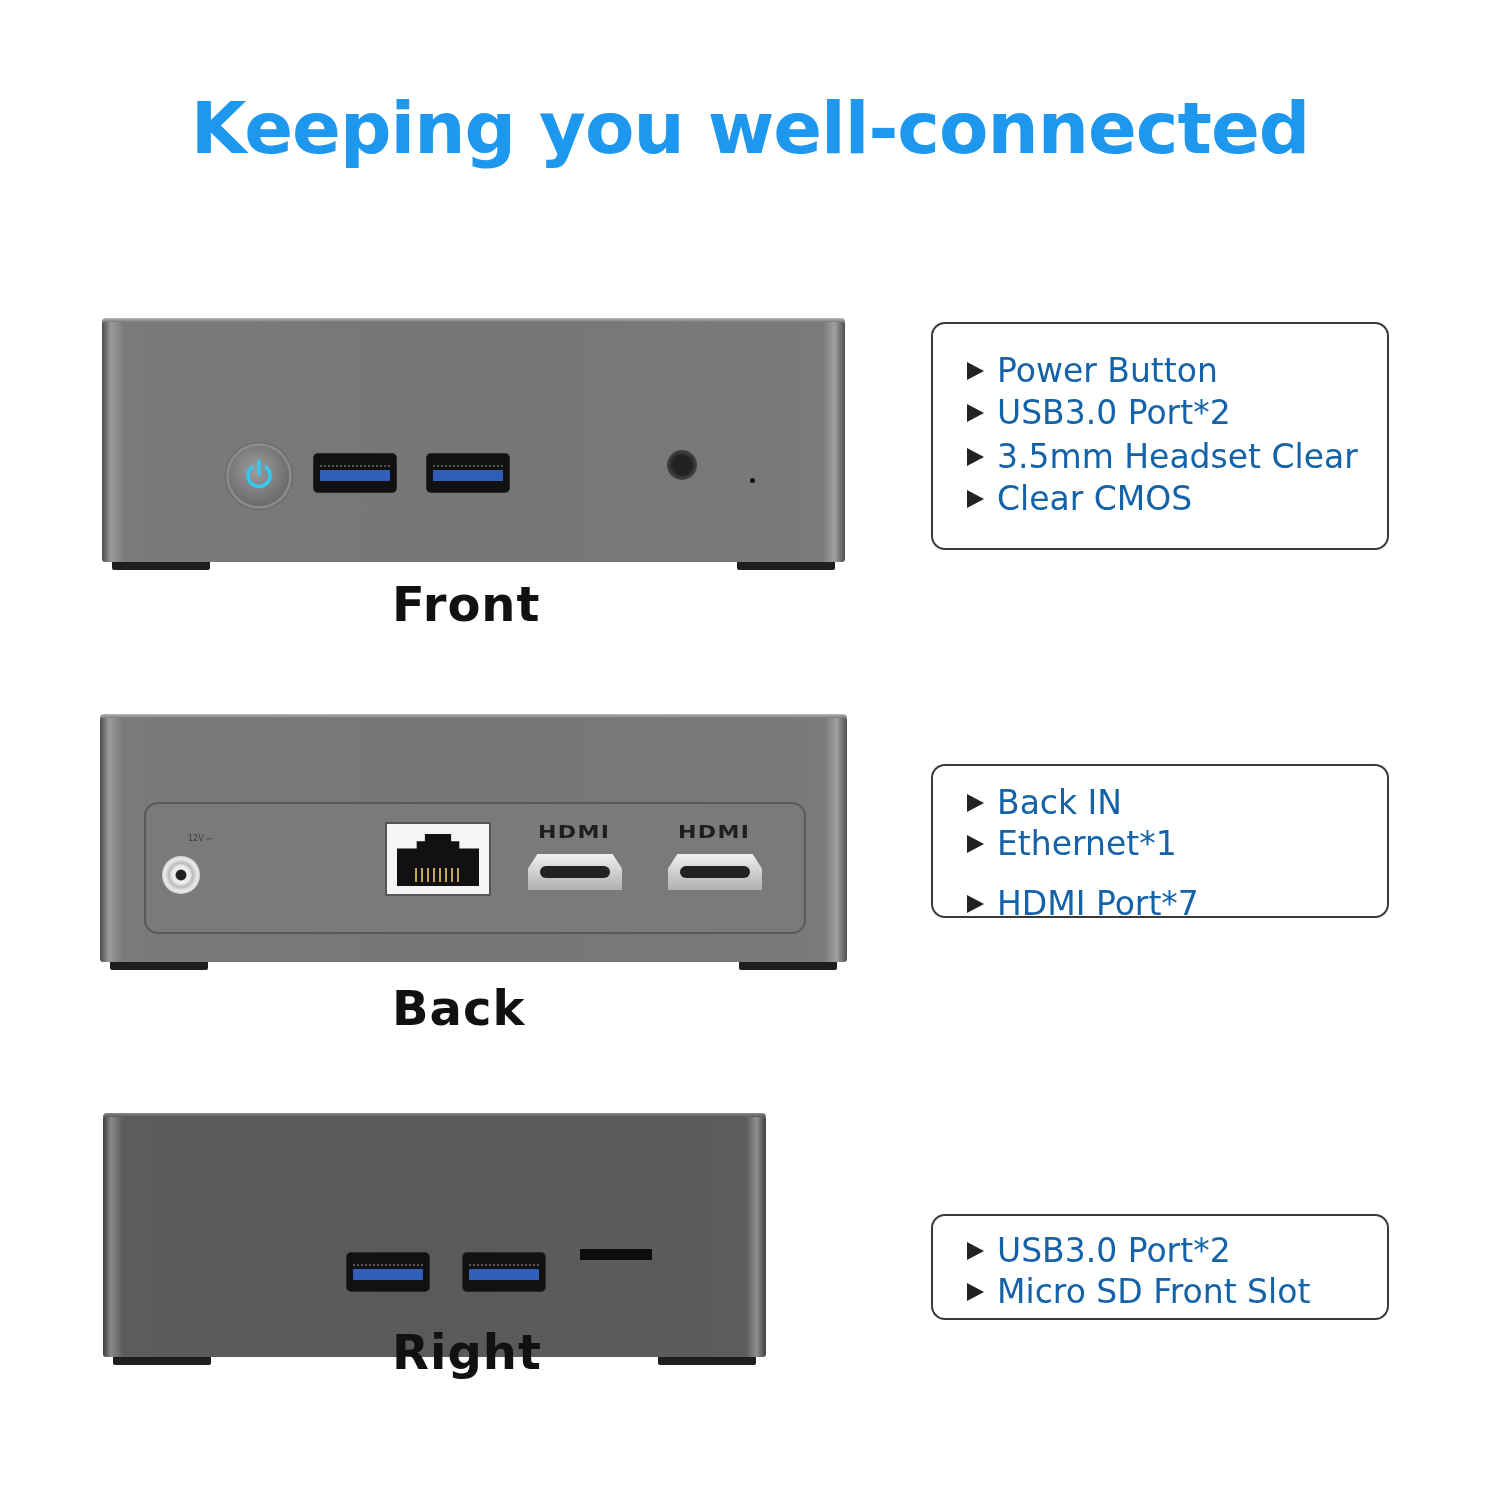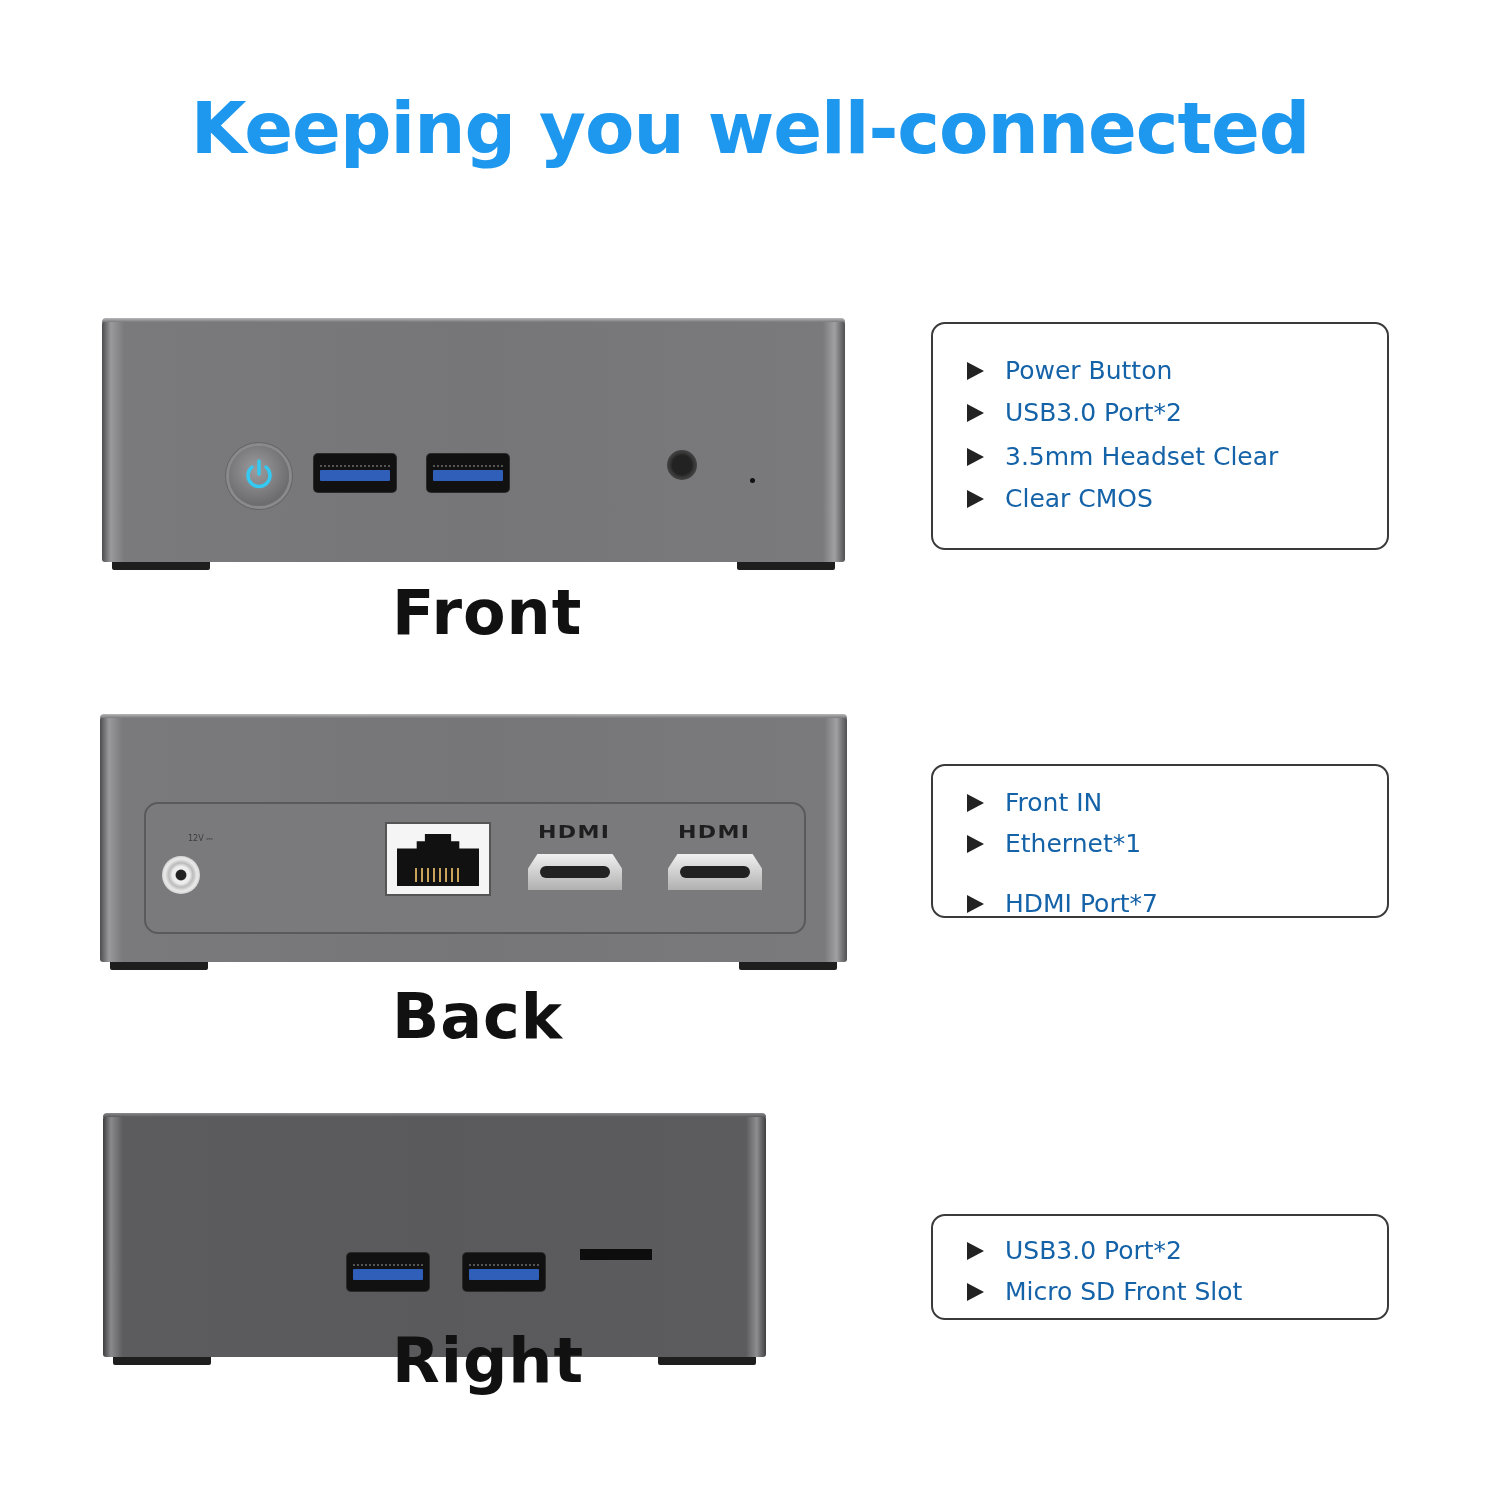--- a/index.html
+++ b/index.html
@@ -29,25 +29,25 @@
   .dc-label { position:absolute; font-size:8px; color:#3c3c3c; line-height:9px; }
   .rj45 { position:absolute; width:102px; height:70px; background:#f5f5f5; border:2px solid #555; }
   .rj45 .hole { position:absolute; left:10px; top:10px; width:82px; height:52px; background:#111;
      clip-path:polygon(34% 0,66% 0,66% 14%,76% 14%,76% 28%,100% 28%,100% 100%,0 100%,0 28%,24% 28%,24% 14%,34% 14%); }
   .rj45 .pins { position:absolute; left:28px; top:44px; width:46px; height:14px; background:repeating-linear-gradient(90deg,#c8a35a 0 2px,transparent 2px 6px); }
   .hdmi-label { position:absolute; font-family:"DejaVu Sans", sans-serif; font-weight:bold; font-size:17px; color:#1e1e1e; letter-spacing:1px; transform:scaleX(1.3); transform-origin:left; }
   .hdmi { position:absolute; width:94px; height:36px; background:linear-gradient(180deg,#f0f0f0,#b0b0b0); clip-path:polygon(10% 0,90% 0,100% 40%,100% 100%,0 100%,0 40%); }
   .hdmi .slot { position:absolute; left:12px; right:12px; top:12px; height:12px; background:#222; border-radius:6px; }
   .sd { position:absolute; width:72px; height:11px; background:#0d0d0d; }
 
-  .caption { position:absolute; font-size:62px; font-weight:bold; color:#111; letter-spacing:1px; }
+  .caption { position:absolute; font-size:48px; font-weight:bold; color:#111; letter-spacing:1px; }
 
   .info { position:absolute; left:931px; width:458px; border:2px solid #3a3a3a; border-radius:14px; background:#fff; box-sizing:border-box; }
   .info ul { list-style:none; margin:0; padding:0; position:absolute; left:34px; }
-  .info li { position:relative; font-size:25px; color:#1462a8; line-height:26px; padding-left:38px; }
+  .info li { position:relative; font-size:33px; color:#1462a8; line-height:26px; padding-left:30px; }
   .info li .tri { position:absolute; left:0; top:4px; width:0; height:0; border-left:17px solid #222; border-top:9px solid transparent; border-bottom:9px solid transparent; }
 </style>
 </head>
 <body>
 
 <div class="title">Keeping you well-connected</div>
 
 <div class="device" style="left:102px;top:318px;width:743px;height:244px;">
   <div class="body"></div>
     <div class="topline"></div>
@@ -93,21 +93,21 @@
     </div>
   <div class="hdmi-label" style="left:578px;top:108px;">HDMI</div>
   <div class="hdmi" style="left:568px;top:140px;">
       <div class="slot"></div>
     </div>
 </div>
 <div class="caption" style="left:392px;top:980px;">Back</div>
 
 <div class="info" style="top:764px;height:154px;">
   <ul style="top:24px;">
-    <li style="margin-bottom:15px;"><span class="tri"></span><span>Front IN</span></li>
+    <li style="margin-bottom:15px;"><span class="tri"></span><span>Back IN</span></li>
     <li style="margin-bottom:34px;"><span class="tri"></span><span>Ethernet*1</span></li>
     <li><span class="tri"></span><span>HDMI Port*7</span></li>
   </ul>
 </div>
 
 <div class="device dark" style="left:103px;top:1113px;width:663px;height:244px;">
   <div class="body"></div>
     <div class="topline"></div>
   <div class="foot" style="left:10px;"></div>
   <div class="foot" style="right:10px;"></div>

